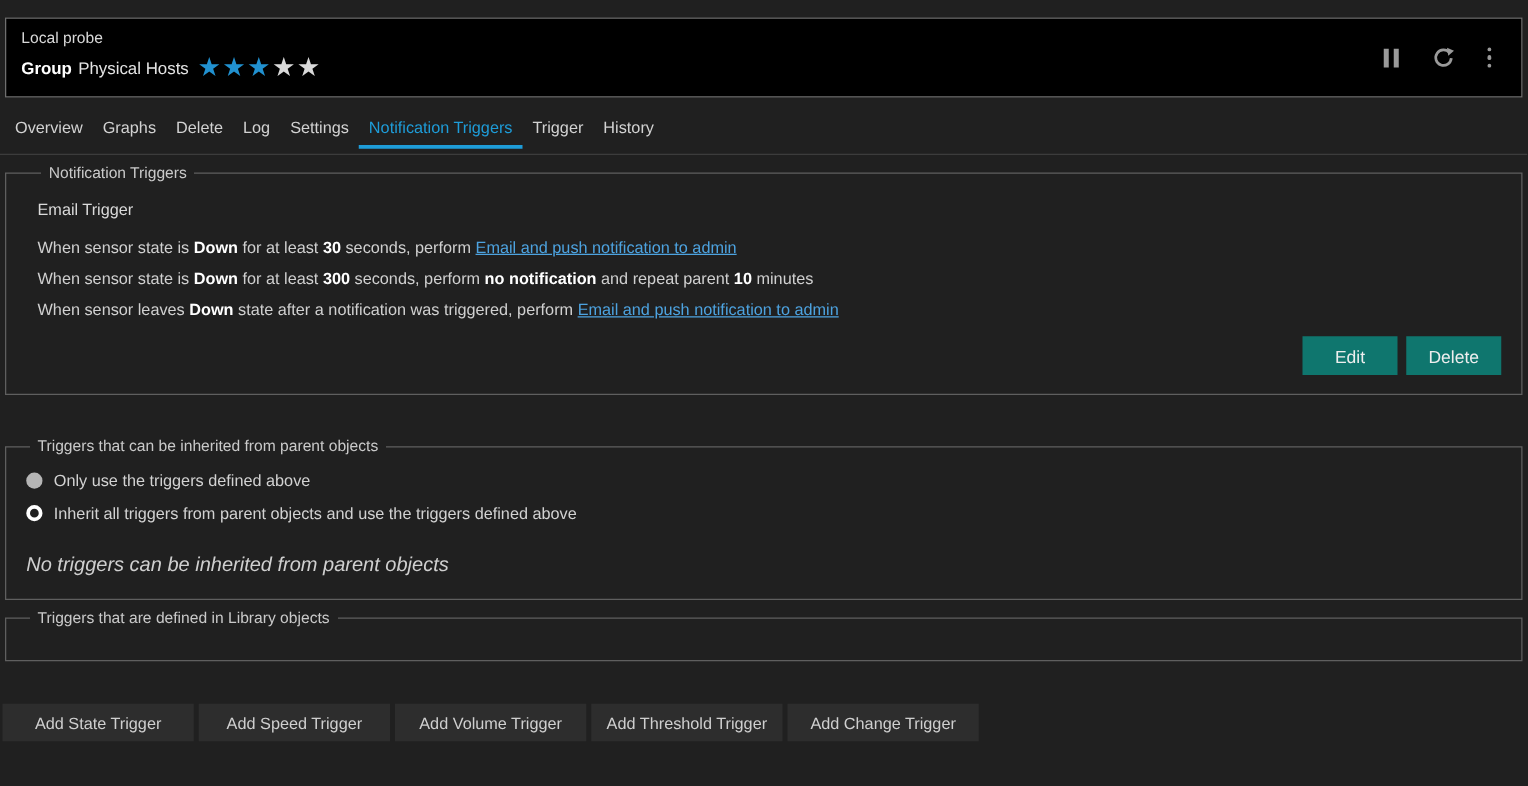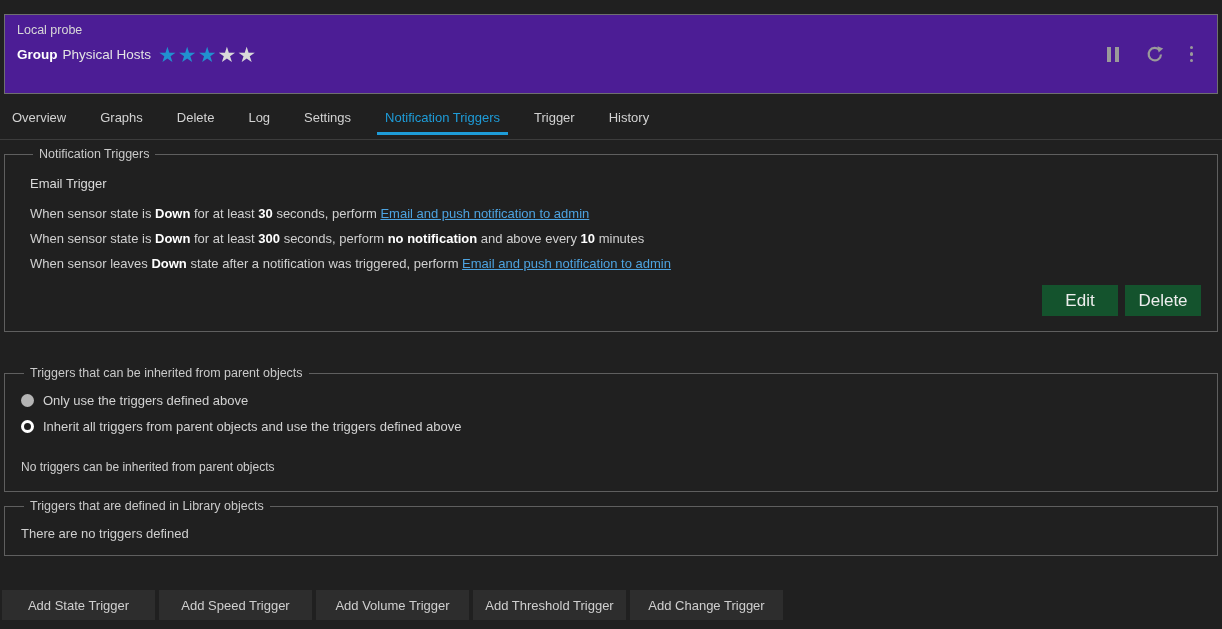--- a/index.html
+++ b/index.html
@@ -7,23 +7,23 @@
   body {
     background:#202020;
     font-family:"Liberation Sans","DejaVu Sans",sans-serif;
     color:#d2d2d2;
     overflow:hidden;
   }
 
   
   .header-box {
     margin:14px 4px 0;
-    height:80px;
+    height:64px;
     border:1px solid #6f6f6f;
-    background:#4c1d95;
+    background:#000000;
     position:relative;
     padding:8px 12px 0;
   }
   .probe-name { font-size:12.5px; color:#d8d8d8; }
   .group-row { margin-top:10px; display:flex; align-items:center; }
   .group-label { font-weight:bold; color:#ffffff; font-size:13.5px; margin-right:5px; }
   .group-name { color:#e4e4e4; font-size:13.5px; }
   .stars { margin-left:7px; font-size:21px; line-height:14px; letter-spacing:1px; cursor:pointer; }
   .stars-filled { color:#2191d0; }
   .stars-empty { color:#d9d9d9; }
@@ -32,21 +32,21 @@
     position:absolute; right:24px; top:50%; transform:translateY(-50%);
     display:flex; align-items:center; gap:26px;
   }
   .tb-icon { cursor:pointer; display:flex; align-items:center; justify-content:center; height:18px; }
   .pause-bars { display:flex; gap:4px; }
   .pause-bars i { display:block; width:4px; height:15px; background:#9a9a9a; }
   .kebab { display:flex; flex-direction:column; gap:3px; }
   .kebab i { display:block; width:3.5px; height:3.5px; border-radius:50%; background:#9a9a9a; }
 
   
-  .tabbar { display:flex; gap:18px; padding:10px 0 0 4px; }
+  .tabbar { display:flex; padding:10px 0 0 4px; }
   .tab {
     position:relative; font-size:13px; color:#d2d2d2;
     padding:6px 8px 10px; cursor:pointer; white-space:nowrap;
   }
   .tab.active { color:#1e9cd8; }
   .tab.active::after {
     content:""; position:absolute; left:0; right:0; bottom:0; height:3px; background:#1e9cd8;
   }
   .tab-divider { height:1px; background:#3c3c3c; margin-top:4px; }
 
@@ -59,33 +59,33 @@
   legend { font-size:12.5px; color:#c9c9c9; padding:0 6px; margin-left:3px; }
 
   .trigger-title { font-size:13px; color:#dadada; margin-top:5px; }
   .rules { margin-top:10px; }
   .rule { font-size:13px; line-height:25px; color:#d0d0d0; white-space:nowrap; }
   .seg-bold { font-weight:bold; color:#ffffff; }
   .seg-link { color:#4da3e0; text-decoration:underline; cursor:pointer; }
 
   .btn-row { display:flex; justify-content:flex-end; gap:7px; margin-top:9px; }
   .btn {
-    background:#14532d; color:#eeeeee; border:none; font-size:17px;
+    background:#0f766e; color:#eeeeee; border:none; font-size:14px;
     font-family:inherit; width:76px; height:31px; cursor:pointer;
   }
 
   .fs-inherit { margin-top:34px; padding:13px 16px 17px 16px; }
   .radio-row { display:flex; align-items:center; gap:9px; margin-bottom:11px; cursor:pointer; }
   .radio {
     width:13px; height:13px; border-radius:50%; flex:0 0 auto;
     background:#b5b5b5; cursor:pointer;
   }
   .radio.checked { background:transparent; border:3px solid #ffffff; }
   .radio-label { font-size:13px; color:#d2d2d2; }
-  .inherit-note { font-size:12px; color:#cfcfcf; margin-top:26px; }
+  .inherit-note { font-size:16px; color:#cfcfcf; margin-top:26px;font-style:italic; }
 
   .fs-library { padding:13px 16px 14px 16px; }
   .library-note { font-size:13px; color:#cfcfcf; }
 
   
   .actions { display:flex; gap:4px; margin:34px 0 0 2px; }
   .action-btn {
     background:#2d2d2d; color:#cfcfcf; border:none; font-size:13px;
     font-family:inherit; width:153px; height:30px; cursor:pointer;
   }
@@ -133,21 +133,21 @@
   <span class="tab">Trigger</span>
   <span class="tab">History</span>
 </div>
 <div class="tab-divider"></div>
 
 <fieldset>
   <legend>Notification Triggers</legend>
   <div class="trigger-title">Email Trigger</div>
   <div class="rules">
     <div class="rule"><span>When sensor state is </span><span class="seg-bold">Down</span><span> for at least </span><span class="seg-bold">30</span><span> seconds, perform </span><a class="seg-link">Email and push notification to admin</a></div>
-    <div class="rule"><span>When sensor state is </span><span class="seg-bold">Down</span><span> for at least </span><span class="seg-bold">300</span><span> seconds, perform </span><span class="seg-bold">no notification</span><span> and above every </span><span class="seg-bold">10</span><span> minutes</span></div>
+    <div class="rule"><span>When sensor state is </span><span class="seg-bold">Down</span><span> for at least </span><span class="seg-bold">300</span><span> seconds, perform </span><span class="seg-bold">no notification</span><span> and repeat parent </span><span class="seg-bold">10</span><span> minutes</span></div>
     <div class="rule"><span>When sensor leaves </span><span class="seg-bold">Down</span><span> state after a notification was triggered, perform </span><a class="seg-link">Email and push notification to admin</a></div>
   </div>
   <div class="btn-row">
     <button class="btn">Edit</button>
     <button class="btn">Delete</button>
   </div>
 </fieldset>
 
 <fieldset class="fs-inherit">
   <legend>Triggers that can be inherited from parent objects</legend>
@@ -157,21 +157,20 @@
   </div>
   <div class="radio-row">
     <span class="radio checked"></span>
     <span class="radio-label">Inherit all triggers from parent objects and use the triggers defined above</span>
   </div>
   <div class="inherit-note">No triggers can be inherited from parent objects</div>
 </fieldset>
 
 <fieldset class="fs-library">
   <legend>Triggers that are defined in Library objects</legend>
-  <div class="library-note">There are no triggers defined</div>
 </fieldset>
 
 <div class="actions">
   <button class="action-btn">Add State Trigger</button>
   <button class="action-btn">Add Speed Trigger</button>
   <button class="action-btn">Add Volume Trigger</button>
   <button class="action-btn">Add Threshold Trigger</button>
   <button class="action-btn">Add Change Trigger</button>
 </div>
 

